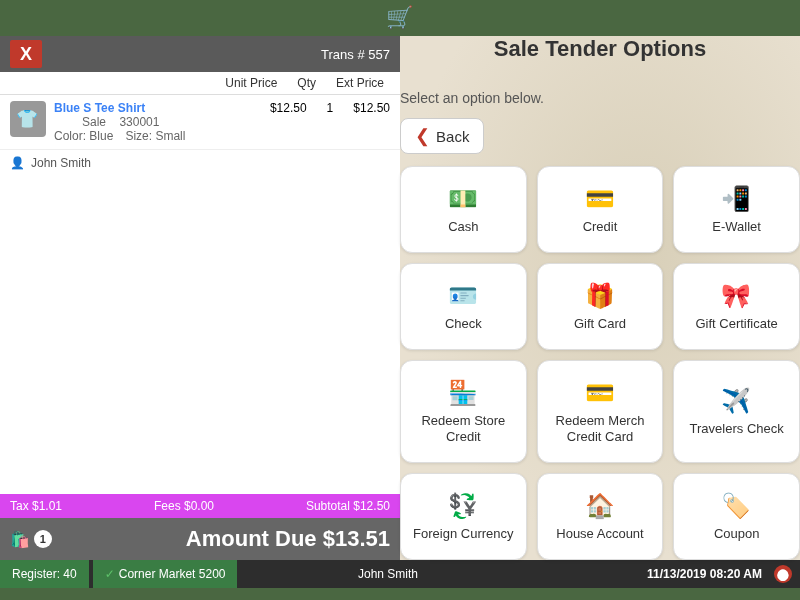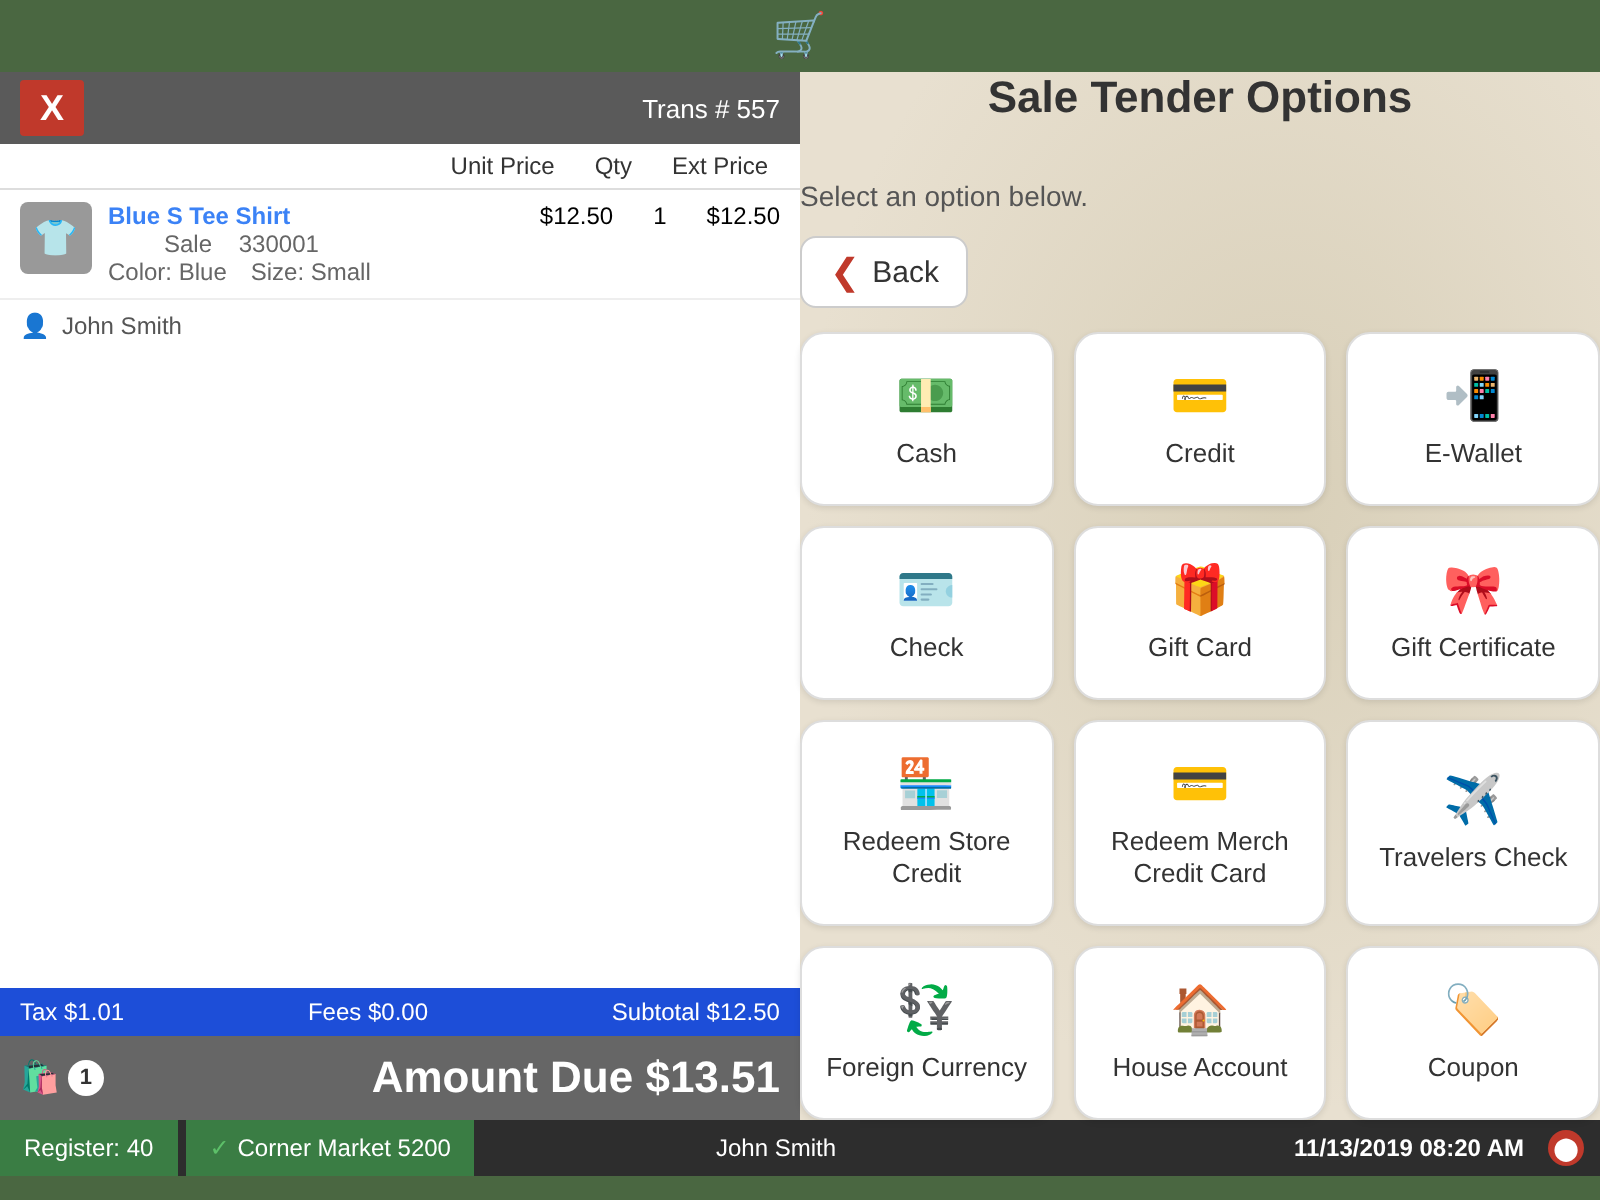--- a/index.html
+++ b/index.html
@@ -101,21 +101,21 @@
       display: flex;
       align-items: center;
       padding: 6px 10px;
       font-size: 12px;
       color: #555;
       gap: 6px;
     }
     .customer-icon { color: #666; }
     .left-spacer { flex: 1; }
     .left-footer {
-      background: #1d4ed8;
+      background: #d946ef;
       padding: 5px 10px;
       display: flex;
       justify-content: space-between;
       font-size: 12px;
       color: white;
     }
     .amount-due-bar {
       background: #666;
       padding: 8px 10px;
       display: flex;

